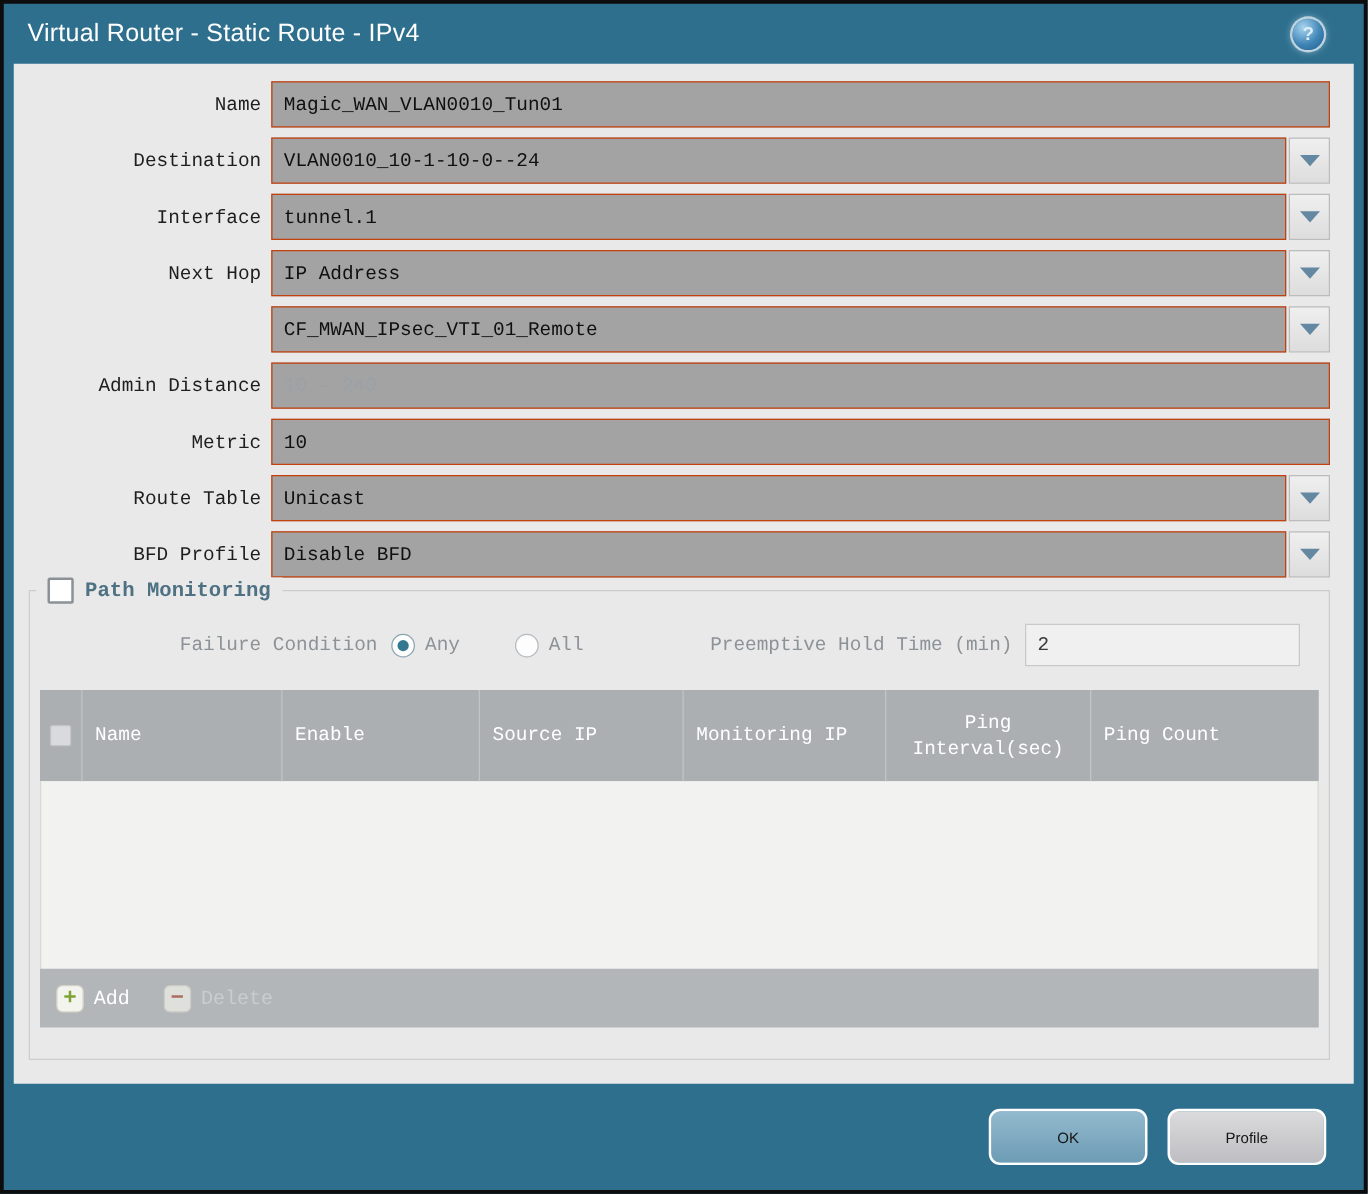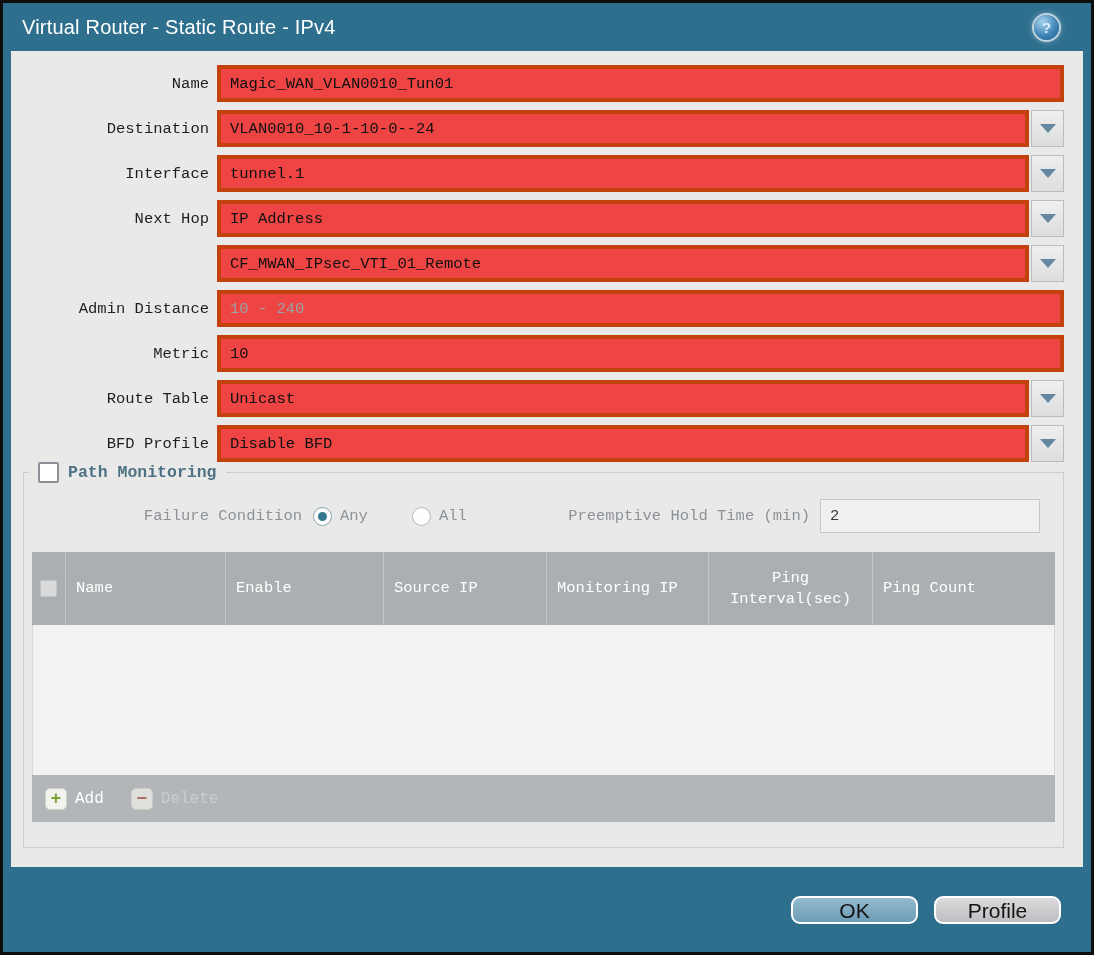--- a/index.html
+++ b/index.html
@@ -23,21 +23,21 @@
     font-size:15px;font-weight:bold;
     box-shadow:0 0 0 2px rgba(255,255,255,.6), 0 0 7px rgba(220,240,255,.8);
   }
   
   .content{flex:1;margin:0 8px;background:#e9e9e9;padding-top:14px;overflow:hidden;font-family:Liberation Mono, monospace;}
   .form-row{display:flex;align-items:center;height:37px;margin:0 19px 8px 12px;}
   .flabel{width:186px;min-width:186px;text-align:right;padding-right:8px;font-size:15.5px;color:#1e1e1e;}
   .field{flex:1;display:flex;height:37px;}
   .field input{
     flex:1;min-width:0;height:100%;box-sizing:border-box;
-    border:4px solid #c2410c;background:#ef4444;color:#101010;
+    border:1px solid #c2410c;background:#a3a3a3;color:#101010;
     font-size:15.5px;padding:0 9px;font-family:inherit;outline:none;
   }
   .field input::placeholder{color:#9ba1a7;opacity:1;}
   .dd-btn{
     width:33px;min-width:33px;height:100%;margin-left:2px;box-sizing:border-box;
     border:1px solid #bcbcbc;background:linear-gradient(#efefef,#dddddd);
     display:flex;align-items:center;justify-content:center;cursor:pointer;
   }
   .tri{width:0;height:0;border-left:8px solid transparent;border-right:8px solid transparent;border-top:9px solid #6488a1;}
   
@@ -93,22 +93,22 @@
   }
   .add-glyph{color:#7fa336;}
   .del-glyph{color:#a8624e;}
   .add-label{color:#fff;}
   .tool-btn.disabled{cursor:default;}
   .tool-btn.disabled .tool-icon{background:#e7e7e2;border-color:#d0d0c8;opacity:.85;}
   .del-label{color:#c9cdd0;}
   
   .footer{height:85px;min-height:85px;display:flex;align-items:center;justify-content:flex-end;gap:16px;padding-right:30px;}
   .btn{
-    min-width:127px;height:28px;border-radius:9px;border:2px solid #fff;
-    font-size:21px;color:#141414;font-family:inherit;cursor:pointer;
+    min-width:127px;height:45px;border-radius:9px;border:2px solid #fff;
+    font-size:12px;color:#141414;font-family:inherit;cursor:pointer;
   }
   .btn-ok{background:linear-gradient(#93bace,#6d9cb5);}
   .btn-cancel{background:linear-gradient(#dbdbdd,#bebec2);}
 </style>
 </head>
 <body>
 
 <div class="dialog">
 
   <div class="titlebar">

